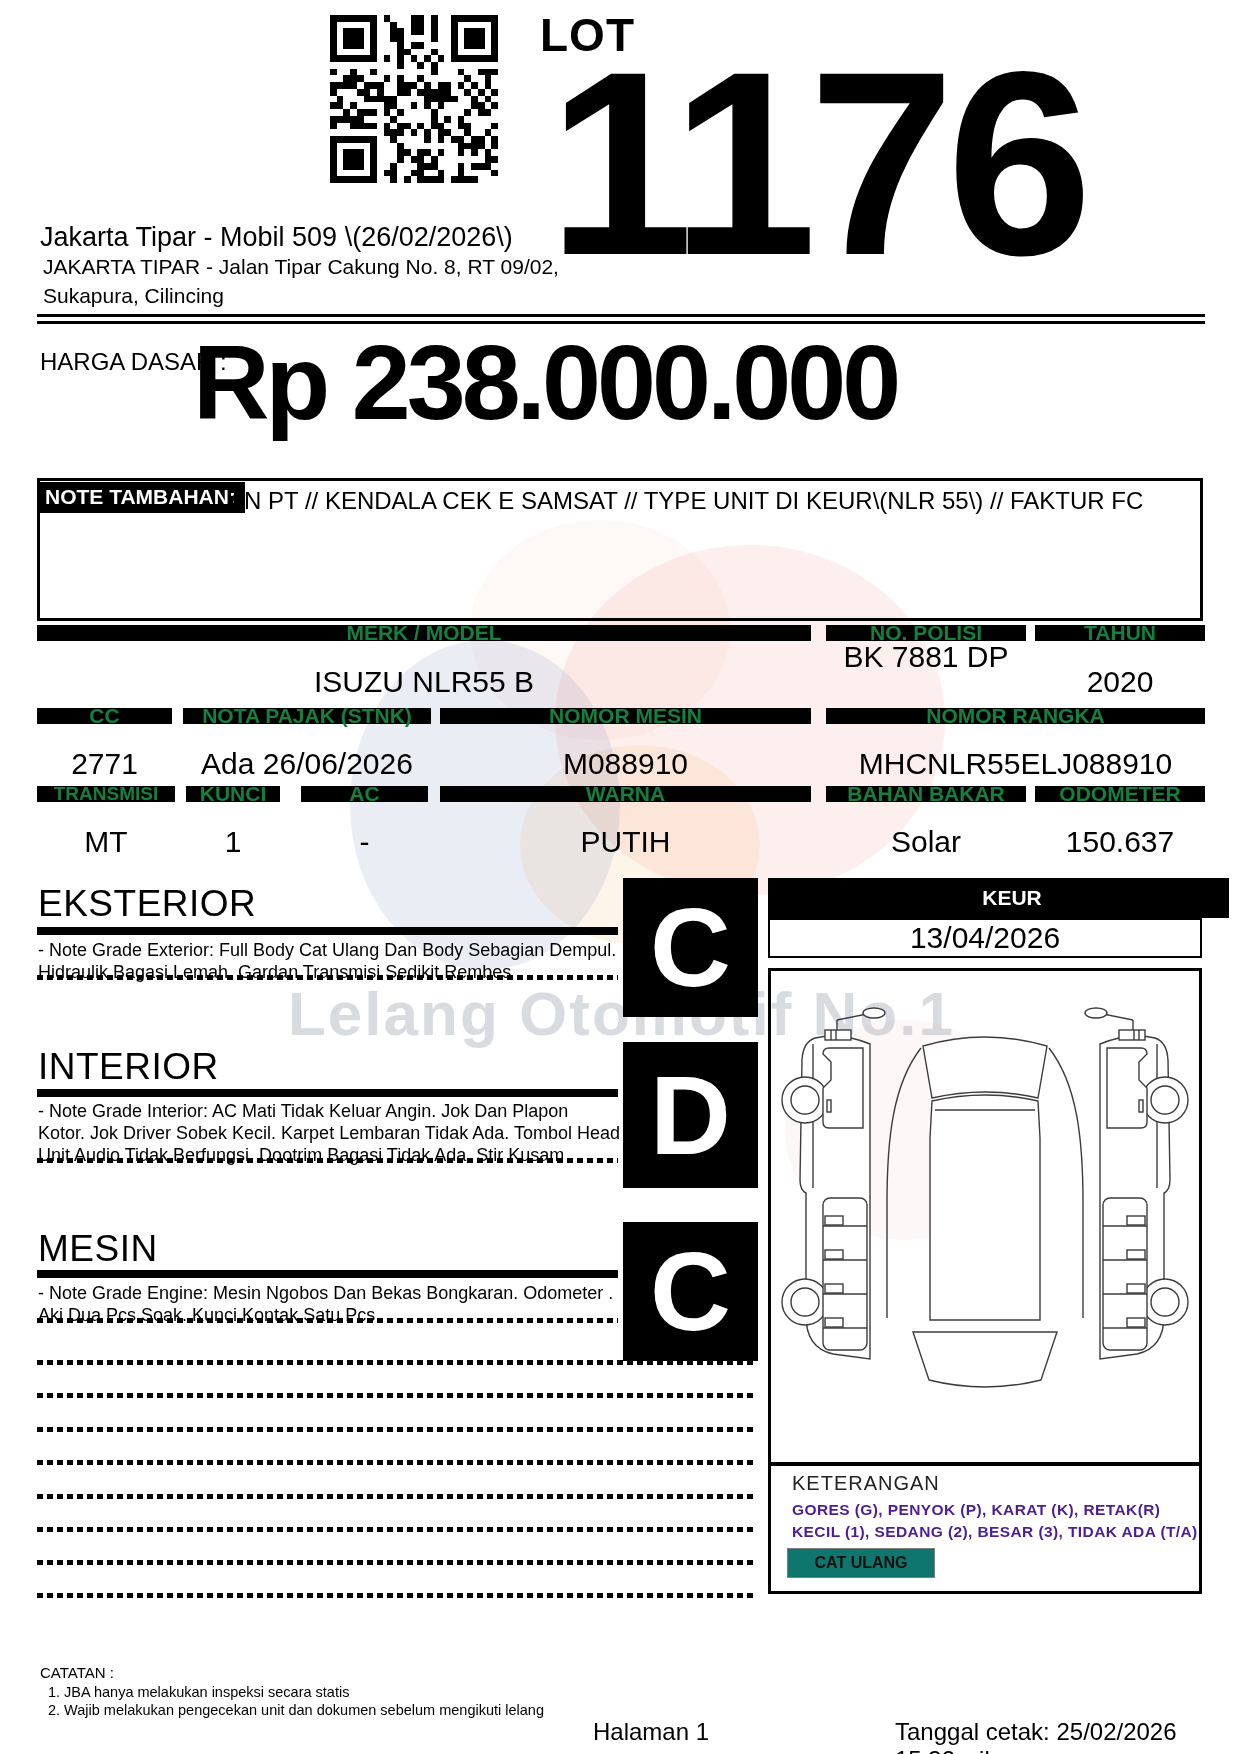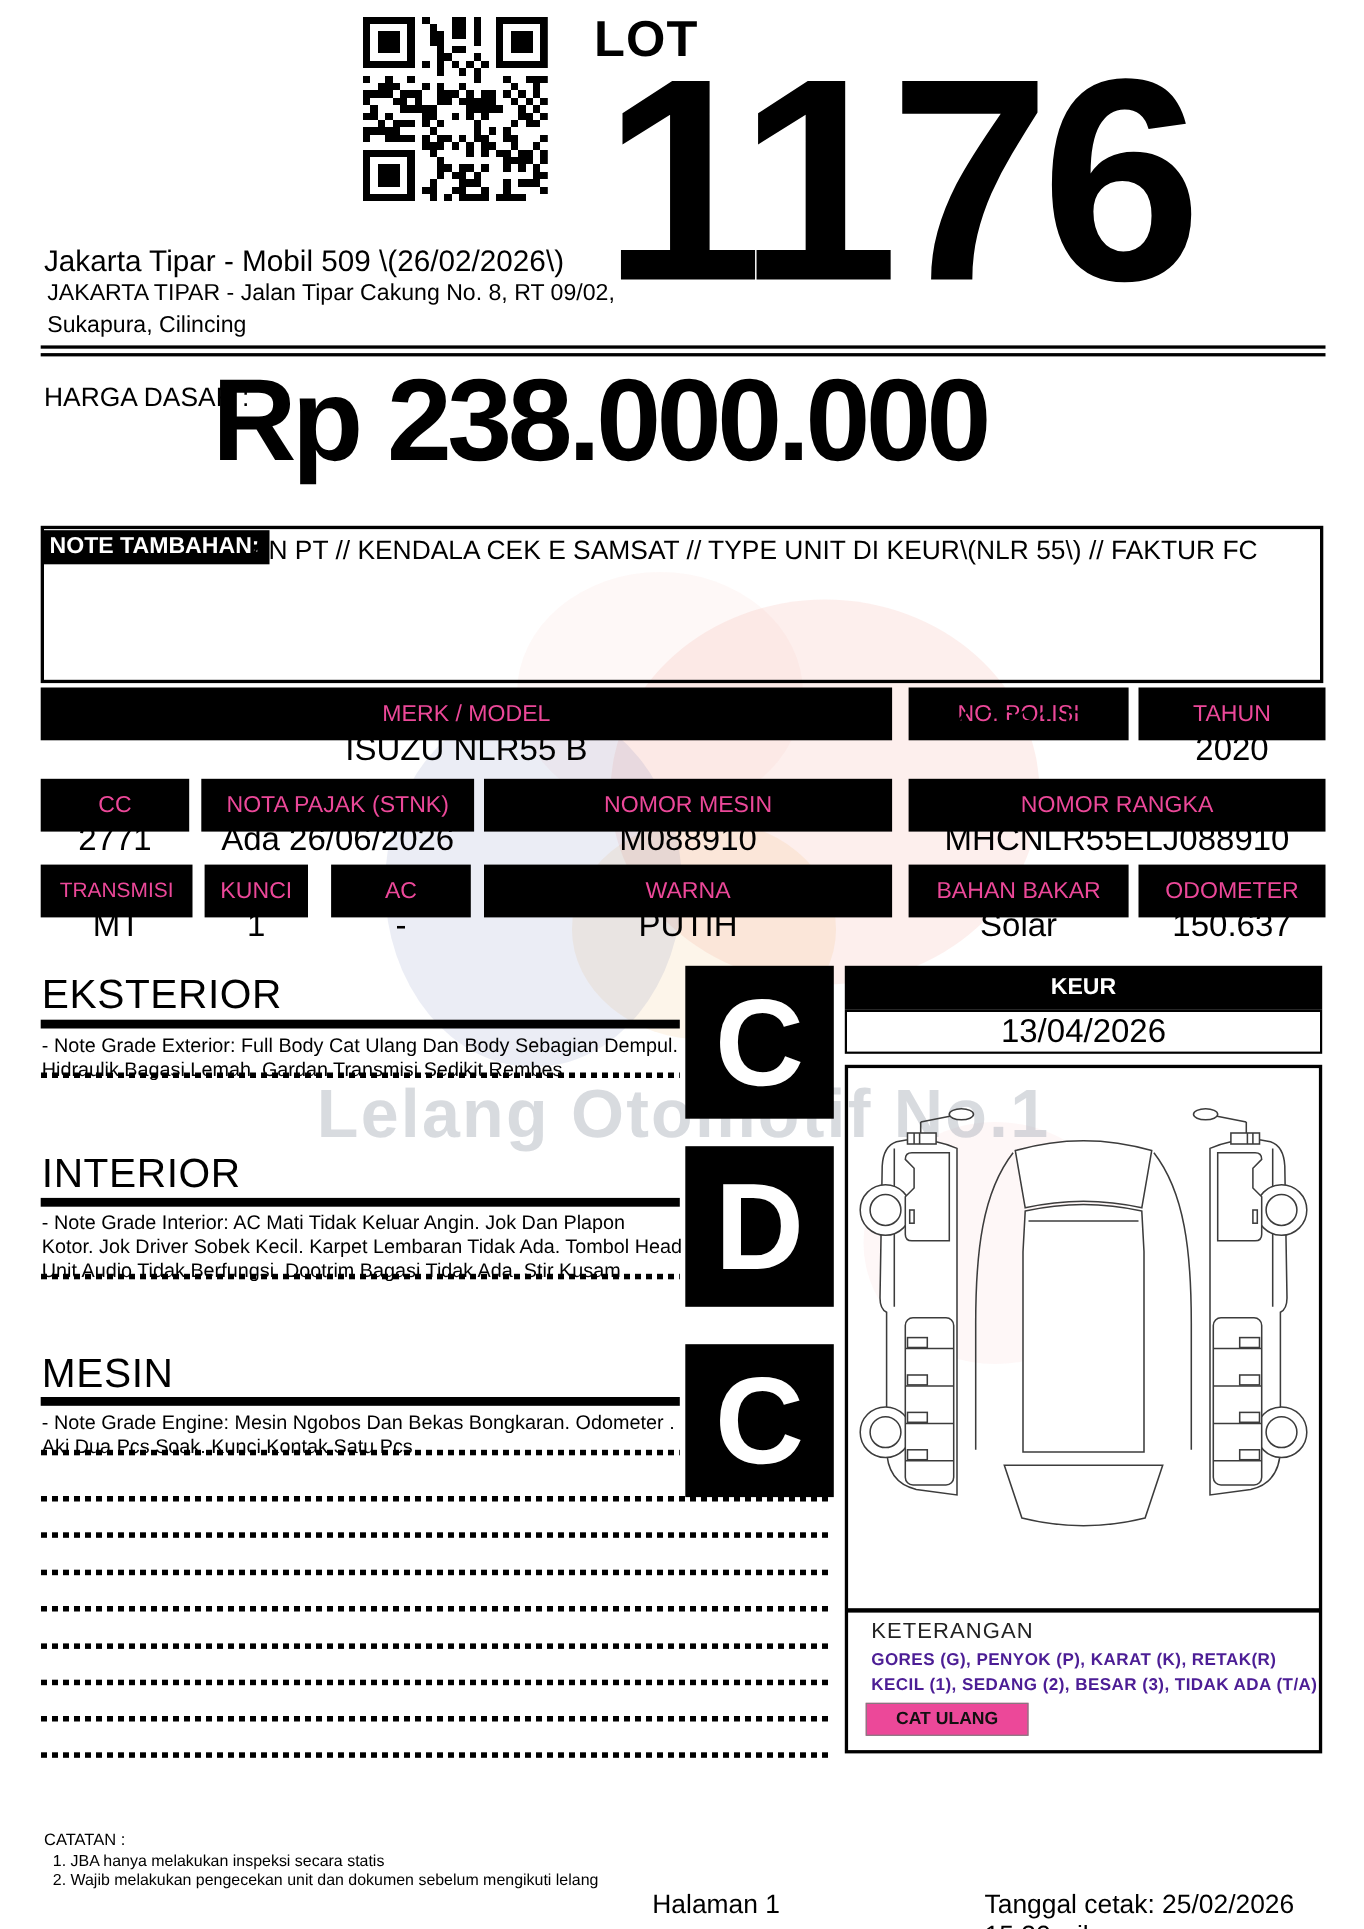--- a/index.html
+++ b/index.html
@@ -16,38 +16,38 @@
   .hdr-addr{font-size:21px;}
   .lot-label{font-size:46px;font-weight:bold;letter-spacing:1px;}
   .lot-number{font-size:262px;font-weight:bold;line-height:1;letter-spacing:-8px;}
   .dbl-rule{left:37px;width:1168px;height:4px;border-top:3px solid #000;border-bottom:3px solid #000;}
   .harga-label{font-size:24px;}
   .harga-value{font-size:106px;font-weight:bold;letter-spacing:-4px;white-space:nowrap;}
   .note-box{left:37px;top:478px;width:1160px;height:137px;border:3px solid #000;background:transparent;}
   .note-label{left:40px;top:482px;background:#000;color:#fff;font-size:21px;font-weight:bold;
               padding:3px 9px 4px 5px;}
   .note-text{left:228px;top:487px;width:960px;font-size:24px;}
-  .hcell{background:#000;color:#ec4899;font-weight:normal;font-size:21px;display:flex;
-         align-items:center;justify-content:center;height:48px;}
+  .hcell{background:#000;color:#15803d;font-weight:bold;font-size:21px;display:flex;
+         align-items:center;justify-content:center;height:16px;}
   .vcell{font-size:30px;display:flex;align-items:center;justify-content:center;height:42px;}
   .sec-title{font-size:37px;font-weight:normal;letter-spacing:.5px;}
   .sec-bar{left:37px;width:581px;height:8px;background:#000;}
   .sec-note{left:38px;width:582px;font-size:18px;line-height:1.23;}
   .dotline{height:5px;background-image:repeating-linear-gradient(90deg,#000 0 6px,transparent 6px 10px);}
   .grade-box{left:623px;width:135px;background:#000;color:#fff;display:flex;align-items:center;
              justify-content:center;font-size:112px;font-weight:bold;}
   .keur-bar{left:768px;width:434px;height:40px;background:#000;color:#fff;font-weight:bold;
             font-size:21px;display:flex;align-items:center;justify-content:center;}
   .keur-date{left:768px;top:918px;width:434px;height:40px;border:2px solid #000;box-sizing:border-box;
              display:flex;align-items:center;justify-content:center;font-size:30px;}
   .car-box{left:768px;top:968px;width:434px;height:626px;border:3px solid #000;box-sizing:border-box;}
   .ket-divider{left:770px;top:1462px;width:430px;height:4px;background:#000;}
   .ket-title{left:792px;top:1472px;font-size:20px;color:#222;letter-spacing:1px;}
   .ket-line{left:792px;font-size:15.5px;font-weight:bold;color:#4c1d95;letter-spacing:.4px;}
-  .cat-ulang{left:787px;top:1548px;width:146px;height:28px;background:#ec4899;border:1px solid #7d7d7d;
+  .cat-ulang{left:787px;top:1548px;width:146px;height:28px;background:#0f766e;border:1px solid #7d7d7d;
              display:flex;align-items:center;justify-content:center;font-size:16px;font-weight:bold;color:#111;}
   .foot-small{font-size:15px;}
   .foot-item{font-size:14.5px;}
   .foot-big{font-size:24px;}
   svg{display:block;}
 </style>
 </head>
 <body>
 
 <div id="page">
@@ -339,21 +339,21 @@
 
   <div class="abs ly dotline" style="left:37px;top:1360px;width:720px;"></div>
   <div class="abs ly dotline" style="left:37px;top:1393px;width:720px;"></div>
   <div class="abs ly dotline" style="left:37px;top:1427px;width:720px;"></div>
   <div class="abs ly dotline" style="left:37px;top:1460px;width:720px;"></div>
   <div class="abs ly dotline" style="left:37px;top:1494px;width:720px;"></div>
   <div class="abs ly dotline" style="left:37px;top:1527px;width:720px;"></div>
   <div class="abs ly dotline" style="left:37px;top:1560px;width:720px;"></div>
   <div class="abs ly dotline" style="left:37px;top:1593px;width:720px;"></div>
 
-  <div class="abs ly keur-bar" style="top:878px;">KEUR</div>
+  <div class="abs ly keur-bar" style="top:878px;padding-left:27px;">KEUR</div>
   <div class="abs ly keur-date">13/04/2026</div>
 
   <div class="abs ly car-box"></div>
   <div class="abs ly" style="left:775px;top:988px;">
     <svg width="420" height="466" viewBox="0 0 420 466" fill="none" stroke="#3c3c3c" stroke-width="1.4">
       <defs>
         <g id="sidepanel">
 
           <path d="M40,50 Q28,54 27,72 L25,192 Q25,202 31,205 L31,328 Q31,360 58,366 L95,371 L95,56 Q66,44 40,50 Z" fill="#fff"></path>
           <line x1="38" y1="56" x2="38" y2="200"></line>

